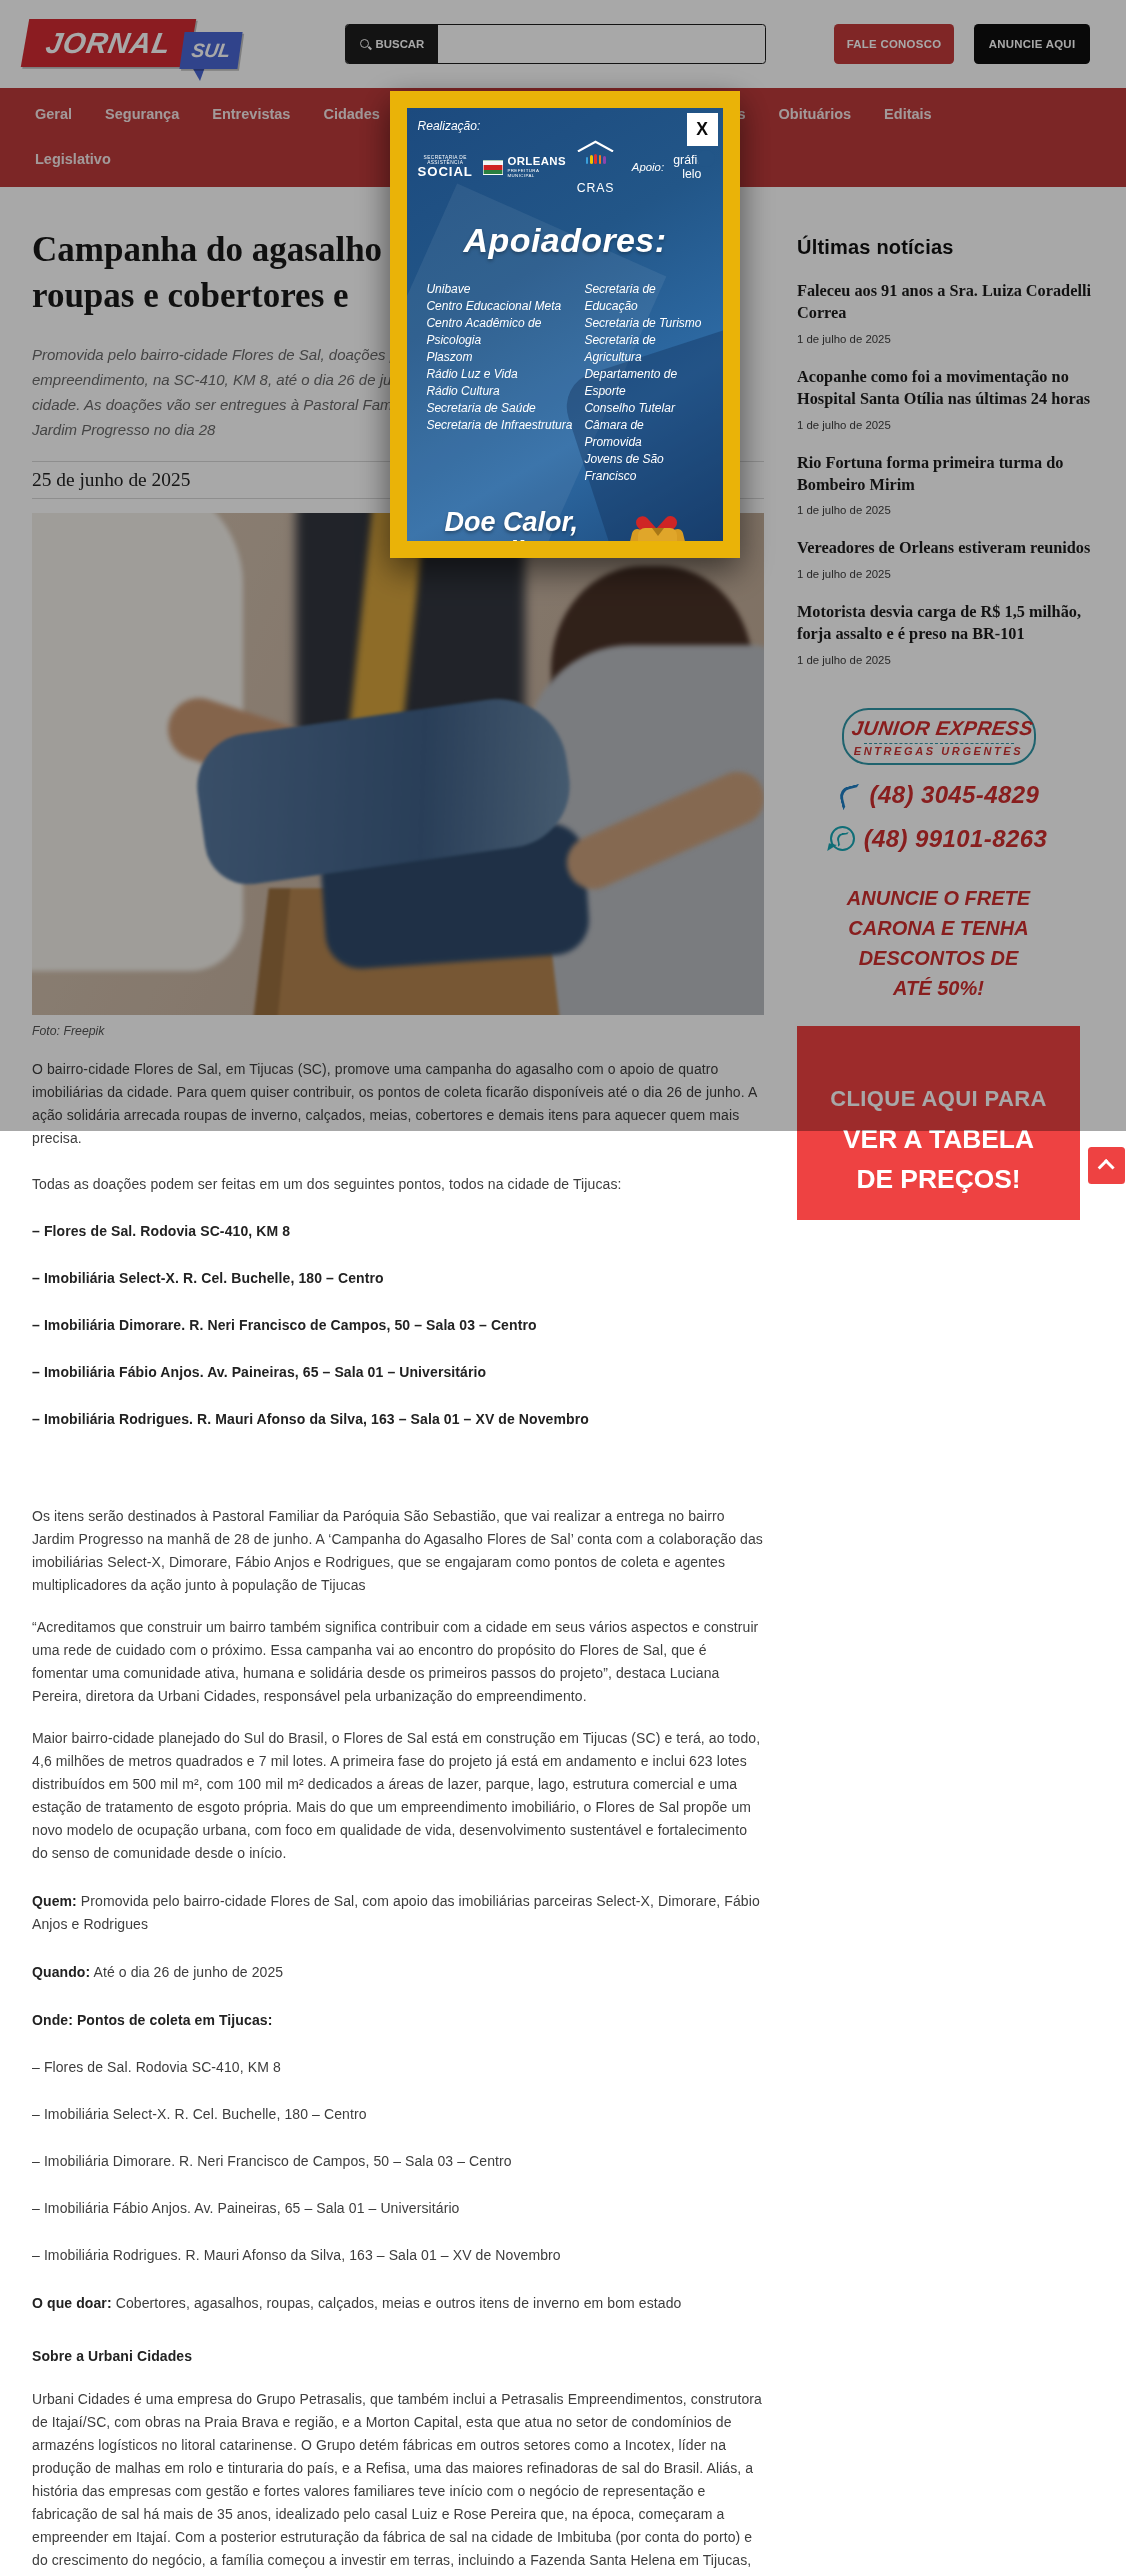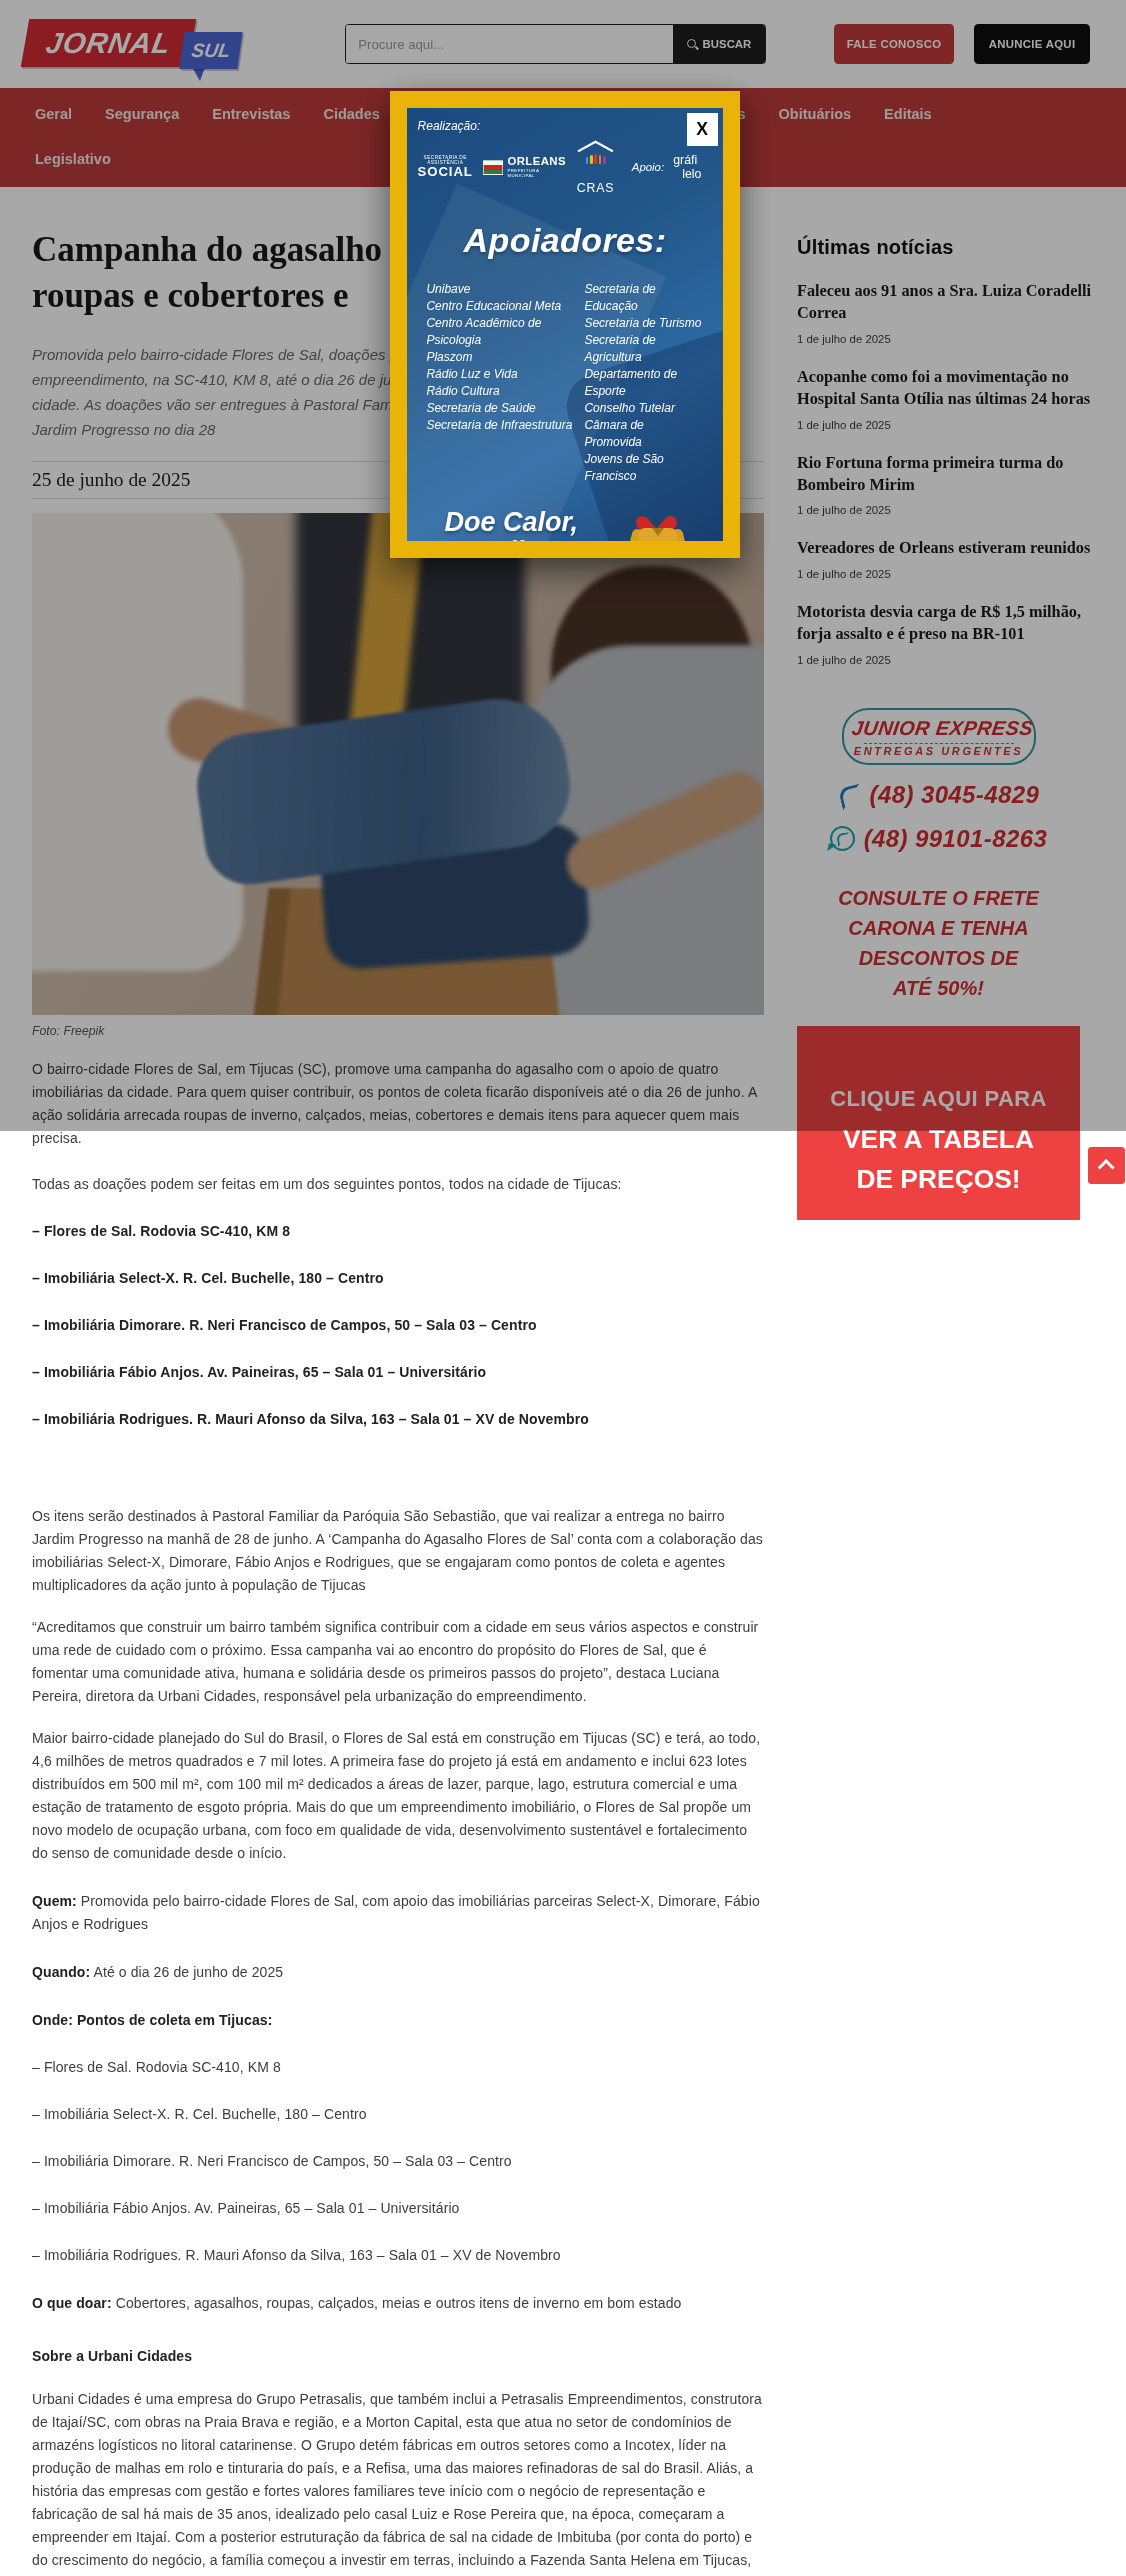--- a/index.html
+++ b/index.html
@@ -146,21 +146,20 @@
     <div class="logo">
       <div class="logo-red">
           <span>JORNAL</span>
         </div>
       <div class="logo-tail"></div>
       <div class="logo-blue">
           <span>SUL</span>
         </div>
     </div>
     <div class="search-wrap">
-      <input class="search-input" type="text" placeholder="Procure aqui..." style="">
       <button class="search-btn">
           <span class="mag"></span>
           <span>BUSCAR</span>
         </button>
     </div>
     <button class="hdr-btn btn-fale">FALE CONOSCO</button>
     <button class="hdr-btn btn-anuncie">ANUNCIE AQUI</button>
   </header>
 
   <nav class="main-nav">
@@ -267,21 +266,21 @@
         </div>
         <div class="phone-row">
           <span class="icon-phone"></span>
           <span class="phone-num">(48) 3045-4829</span>
         </div>
         <div class="phone-row">
           <span class="icon-wa"></span>
           <span class="phone-num">(48) 99101-8263</span>
         </div>
         <div class="promo">
-          <div>CONSULTE O FRETE</div>
+          <div>ANUNCIE O FRETE</div>
           <div>CARONA E TENHA</div>
           <div>DESCONTOS DE</div>
           <div>ATÉ 50%!</div>
         </div>
         <button class="cta">
           <div class="l1">CLIQUE AQUI PARA</div>
           <div class="l2">VER A TABELA</div>
           <div class="l3">DE PREÇOS!</div>
         </button>
       </div>

